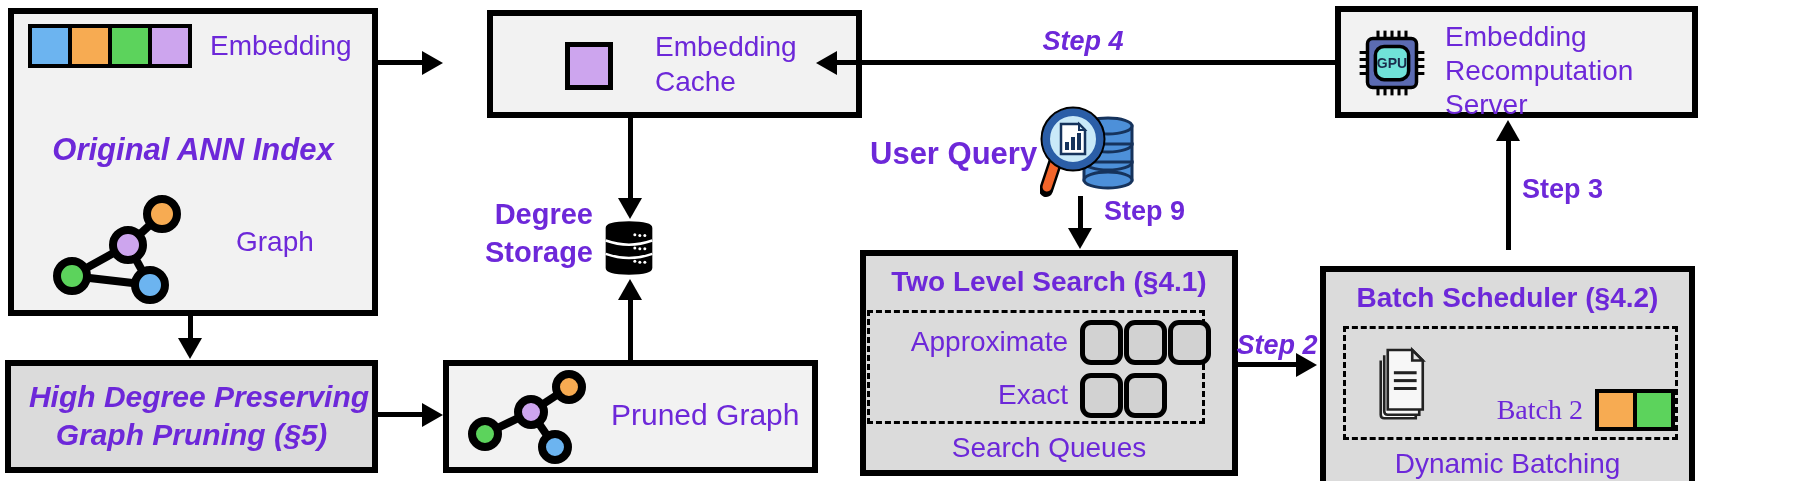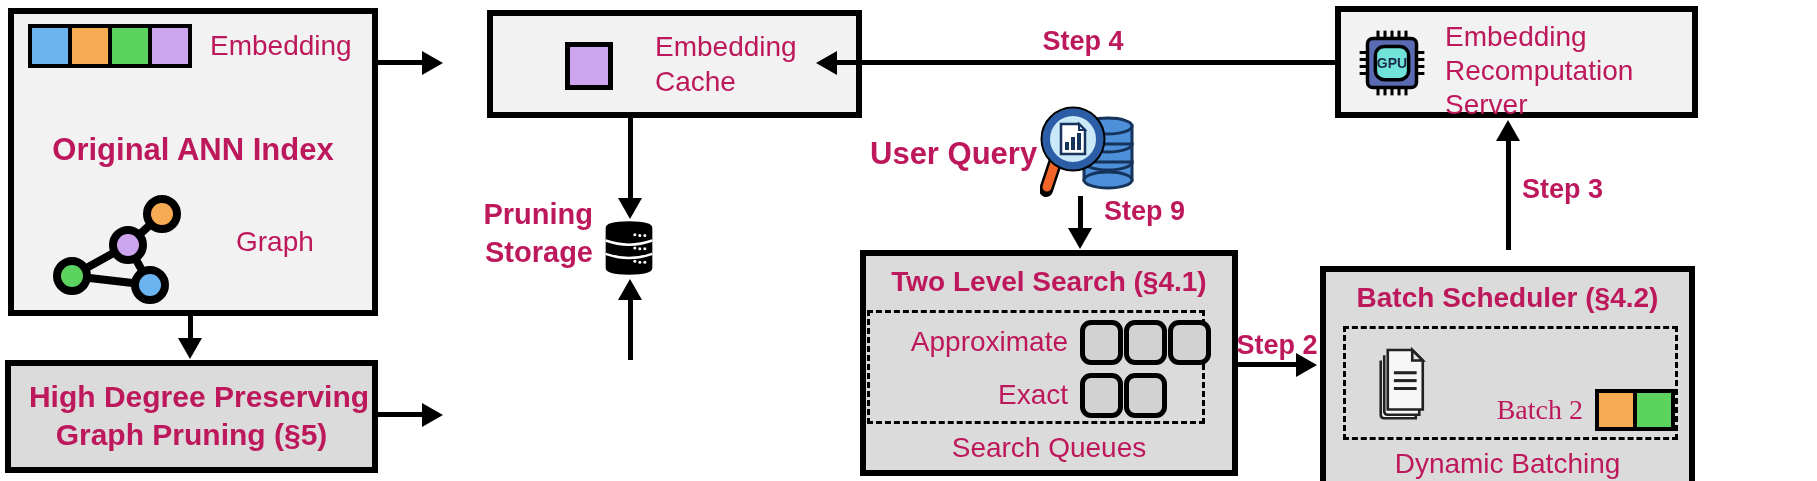--- a/index.html
+++ b/index.html
@@ -1,25 +1,25 @@
 <!DOCTYPE html>
 <html style="--blue: #6CB4F0; --orange: #F7AB52; --green: #5CD35C; --purple: #CDA5EE; --box_light: #F2F2F2; --box_gray: #DBDBDB; --queue_fill: #D2D2D2; --chip_body: #5B6BB2; --chip_core: #70E2D8; --query_db: #4D90D9; --query_outline: #16335C; --query_rim: #2B5EA7; --query_lens: #C9E9F8; --query_handle: #F2652A;"><head>
 <meta charset="utf-8">
 <style>
   html,body{margin:0;padding:0;background:#ffffff;}
   #canvas{
     position:relative;width:1817px;height:481px;background:#ffffff;overflow:hidden;
-    font-family:"Liberation Sans","DejaVu Sans",sans-serif;color:#be185d;
+    font-family:"Liberation Sans","DejaVu Sans",sans-serif;color:#6d28d9;
   }
   .box{position:absolute;border:6px solid #000;box-sizing:border-box;}
   .bg-light{background:var(--box_light);}
   .bg-gray{background:var(--box_gray);}
   .lbl{position:absolute;white-space:nowrap;}
   .bold{font-weight:700;}
-  .center{text-align:center;}
+  .center{text-align:center;font-style:italic;}
   
   .hline{position:absolute;height:5px;background:#000;}
   .vline{position:absolute;width:5px;background:#000;}
   .ah{position:absolute;width:0;height:0;}
   .ah-right{border-top:12px solid transparent;border-bottom:12px solid transparent;border-left:21px solid #000;}
   .ah-left{border-top:12px solid transparent;border-bottom:12px solid transparent;border-right:21px solid #000;}
   .ah-down{border-left:12px solid transparent;border-right:12px solid transparent;border-top:21px solid #000;}
   .ah-up{border-left:12px solid transparent;border-right:12px solid transparent;border-bottom:21px solid #000;}
   
   .sq-frame{display:inline-flex;background:#000;padding:4px;gap:4px;}
@@ -106,23 +106,39 @@
       <text x="40" y="46" text-anchor="middle" font-size="16" font-weight="700" fill="#1a2b4a">GPU</text>
     </svg>
     <div class="lbl" style="left:104px;top:8px;font-size:28px;white-space:normal;width:215px;line-height:1.22;">Embedding Recomputation Server</div>
   </div>
 
   <div class="box bg-gray" style="left:5px;top:360px;width:373px;height:113px;">
     <div class="lbl bold center" style="left:0;right:0;top:14px;font-size:30px;padding-left:15px;">High Degree Preserving</div>
     <div class="lbl bold center" style="left:0;right:0;top:52px;font-size:30px;">Graph Pruning (§5)</div>
   </div>
 
+  <div class="box bg-light" style="left:443px;top:360px;width:375px;height:113px;">
+    <svg style="position:absolute;left:14px;top:4px;" width="140" height="94" viewBox="0 0 140 94">
+      <g stroke="#000" stroke-width="8">
+        <line x1="68" y1="42" x2="106" y2="17"></line>
+        <line x1="68" y1="42" x2="22" y2="64"></line>
+        <line x1="68" y1="42" x2="92" y2="77"></line>
+      </g>
+      <g stroke="#000" stroke-width="8">
+        <circle cx="106" cy="17" r="13" fill="var(--orange)"></circle>
+        <circle cx="22" cy="64" r="13" fill="var(--green)"></circle>
+        <circle cx="92" cy="77" r="13" fill="var(--blue)"></circle>
+        <circle cx="68" cy="42" r="13" fill="var(--purple)"></circle>
+      </g>
+    </svg>
+    <div class="lbl" style="left:162px;top:32px;font-size:30px;">Pruned Graph</div>
+  </div>
 
   <div class="lbl bold" style="left:448px;top:196px;width:145px;text-align:right;font-size:29px;line-height:1.3;">
-    <div>Pruning</div>
+    <div>Degree</div>
     <div>Storage</div>
   </div>
   <svg style="position:absolute;left:604px;top:219px;" width="50" height="58" viewBox="0 0 60 66">
     <path d="M2 9 Q2 1 30 1 Q58 1 58 9 L58 57 Q58 65 30 65 Q2 65 2 57 Z" fill="#000"></path>
     <path d="M2 24 Q30 34 58 24" stroke="#fff" stroke-width="3" fill="none"></path>
     <path d="M2 40 Q30 50 58 40" stroke="#fff" stroke-width="3" fill="none"></path>
     <g fill="#fff">
       <circle cx="37" cy="17" r="1.8"></circle>
         <circle cx="43" cy="18" r="1.8"></circle>
         <circle cx="49" cy="18" r="1.8"></circle>

